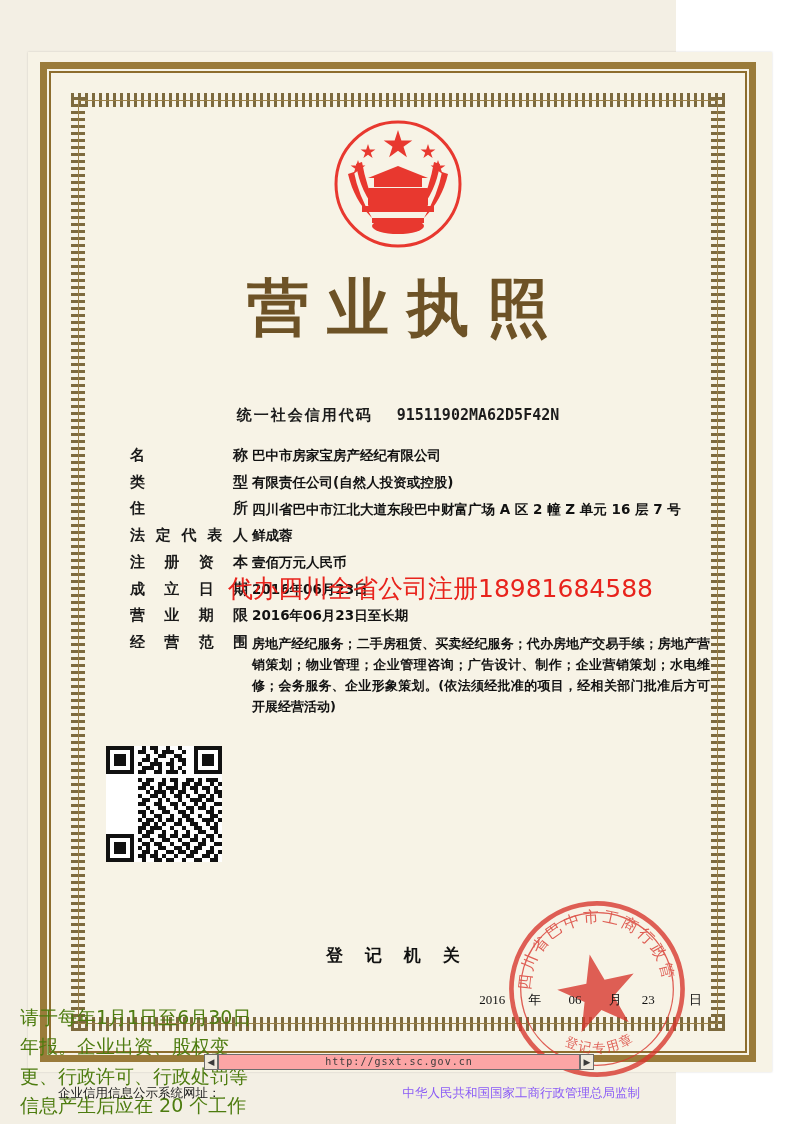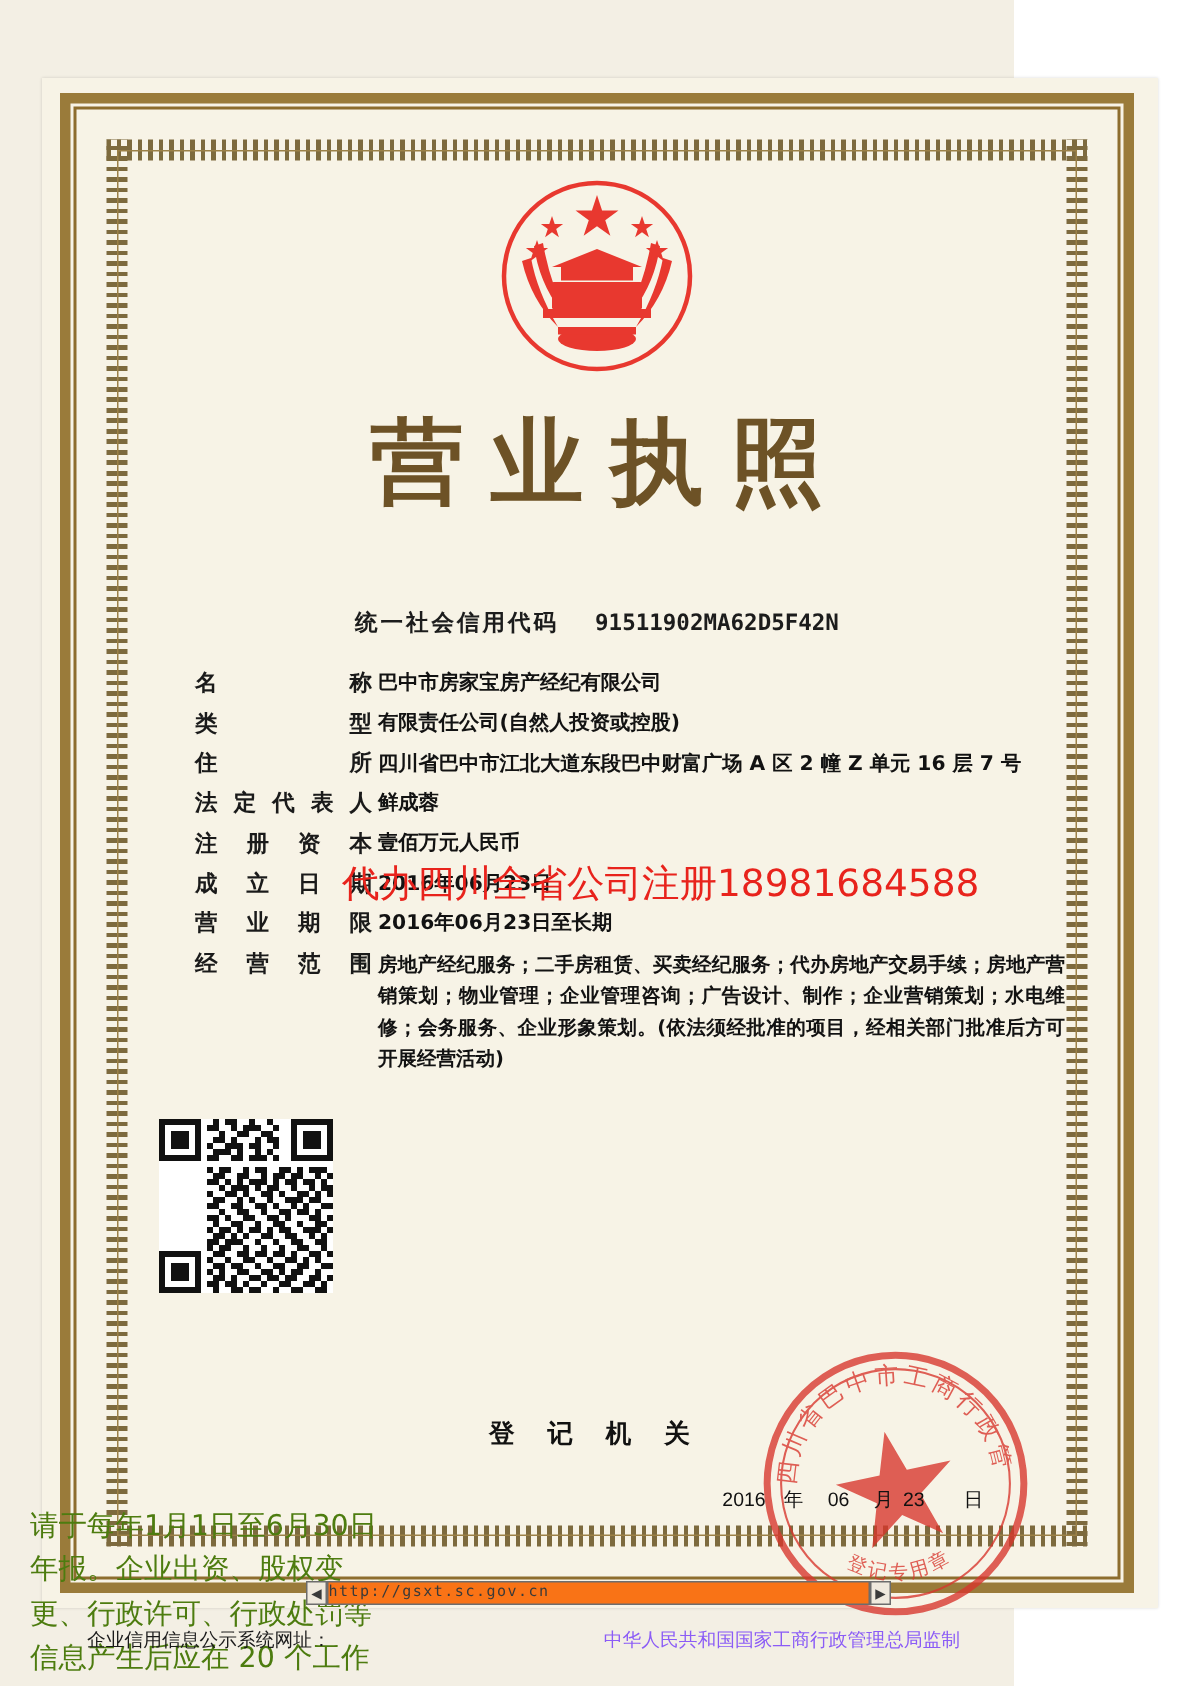--- a/index.html
+++ b/index.html
@@ -170,25 +170,26 @@
     font-family: "DejaVu Sans", sans-serif;
     font-size: 17px;
     font-weight: bold;
     color: #111;
     letter-spacing: 8px;
   }
   .dateline {
     position: absolute;
     left: 390px; top: 885px;
     width: 230px;
-    font-family: Liberation Sans, sans-serif;
+    font-family: Liberation Serif, serif;
     font-size: 13px;
     color: #111;
     display: flex;
     align-items: baseline;
+    gap: 16px;
   }
   .dateline .y { width: 40px; text-align: center; }
   .dateline .m { width: 34px; text-align: center; }
   .dateline .d { width: 34px; }
   .dateline .u { width: 26px; text-align: center; }
 
   
   .seal {
     position: absolute;
     left: 418px; top: 790px;
@@ -223,23 +224,24 @@
   .url-strip {
     position: absolute;
     left: 218px; top: 1054px;
     width: 362px;
     height: 16px;
     border: 1px solid #6d6d6d;
     box-sizing: border-box;
     font-family: "DejaVu Sans Mono", monospace;
     font-size: 10px;
     color: #3a3a3a;
+    text-align: center;
     line-height: 14px;
     letter-spacing: 1px;
-    background: #f97316;
+    background: #fca5a5;
   }
   .url-arrow-l, .url-arrow-r {
     position: absolute;
     top: 1054px;
     width: 14px; height: 16px;
     border: 1px solid #6d6d6d;
     box-sizing: border-box;
     font-size: 9px;
     line-height: 14px;
     text-align: center;

